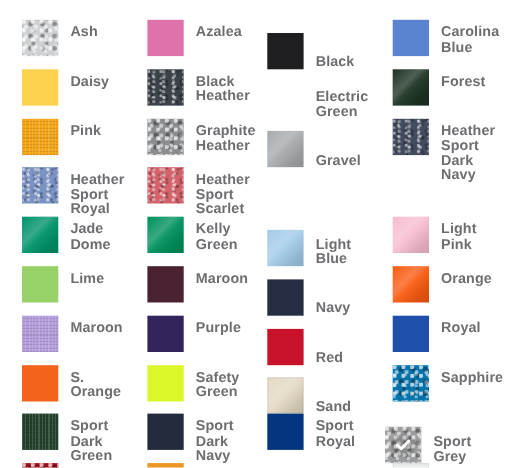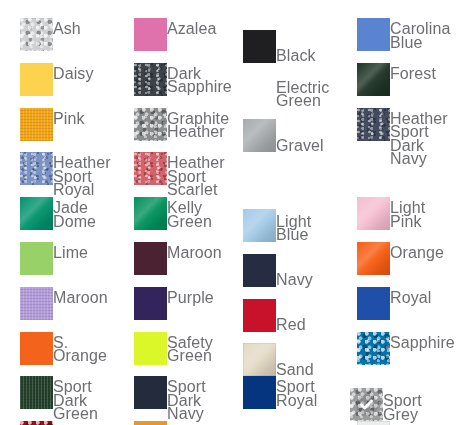--- a/index.html
+++ b/index.html
@@ -99,27 +99,29 @@
     content: "";
     position: absolute;
     inset: 0;
     background-image:
       repeating-linear-gradient(90deg, rgba(255,255,255,0.16) 0 1px, transparent 1px 3px),
       repeating-linear-gradient(0deg,  rgba(0,0,0,0.10) 0 1px, transparent 1px 3px);
   }
   .swatch-chip.tex-flat::after { content: none; }
 
   .swatch-label {
-    font-size: 16px;
+    font-size: 13px;
     line-height: 13.5px;
     color: #6d6e71;
+    padding-left: 11px;
     padding-top: 4px;
     max-width: 70px;
     white-space: pre-line;
     letter-spacing: 0.1px;
+    font-weight: bold;
   }
   .check-badge {
     position: absolute;
     left: 50%;
     top: 50%;
     transform: translate(-50%, -50%);
     width: 22px;
     height: 22px;
     border-radius: 50%;
     background: rgba(0,0,0,0.10);
@@ -152,21 +154,21 @@
         <span class="swatch-label">Carolina Blue</span>
       </div>
     </div>
     <div class="swatch-row">
       <div class="swatch-cell col-0">
         <div class="swatch-chip tex-flat" style="background-color: rgb(252, 210, 79);"></div>
         <span class="swatch-label">Daisy</span>
       </div>
       <div class="swatch-cell col-1">
         <div class="swatch-chip tex-heather" style="background-color: rgb(59, 66, 74);"></div>
-        <span class="swatch-label">Dark Sapphire</span>
+        <span class="swatch-label">Black Heather</span>
       </div>
       <div class="swatch-cell col-2">
         <div class="swatch-chip tex-flat"></div>
         <span class="swatch-label">Electric Green</span>
       </div>
       <div class="swatch-cell col-3">
         <div class="swatch-chip tex-sheen" style="background-color: rgb(29, 51, 36);"></div>
         <span class="swatch-label">Forest</span>
       </div>
     </div>

